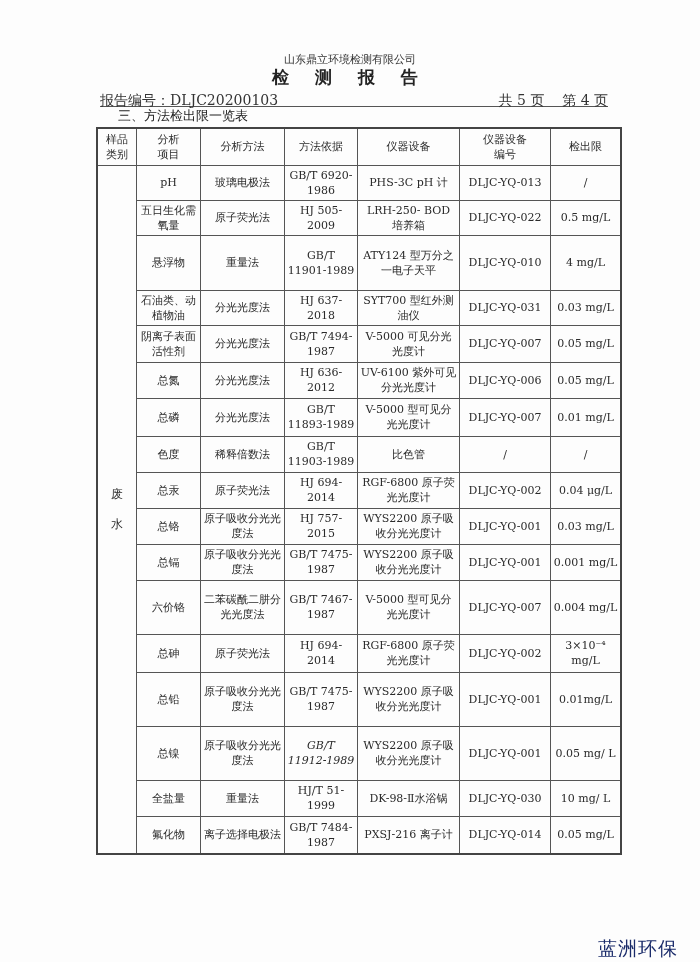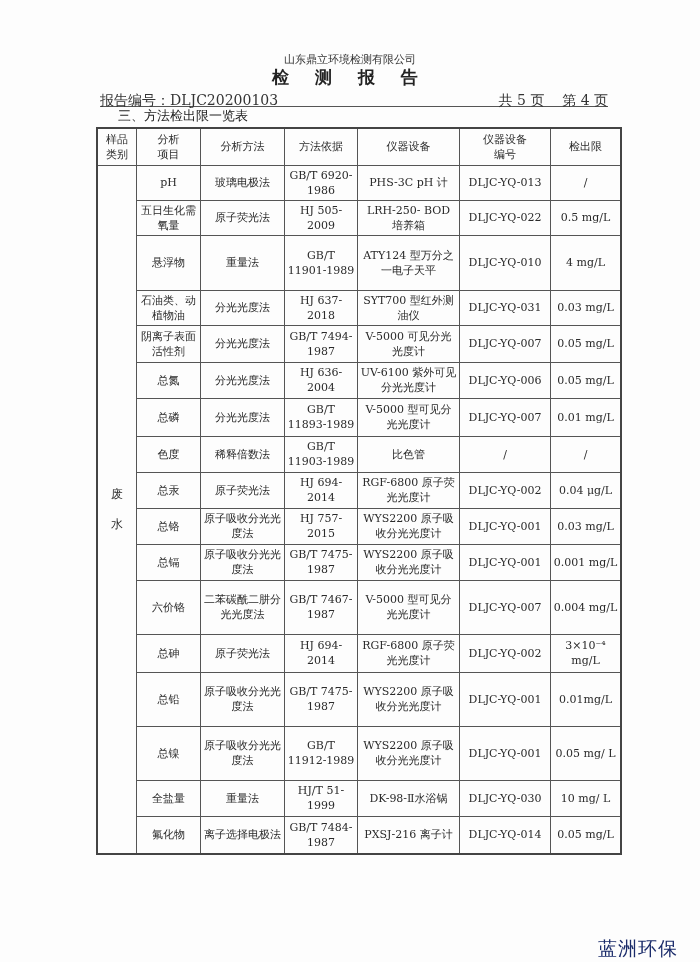--- a/index.html
+++ b/index.html
@@ -80,21 +80,21 @@
         <td style="width: 59px;">阴离子表面活性剂</td>
         <td style="width: 79px;">分光光度法</td>
         <td style="width: 68px;">GB/T 7494-1987</td>
         <td style="width: 97px; margin-top: 7px;">V-5000 可见分光光度计</td>
         <td style="width: 86px;">DLJC-YQ-007</td>
         <td style="width: 65px;">0.05 mg/L</td>
       </tr>
       <tr style="height: 36px;">
         <td style="width: 59px;">总氮</td>
         <td style="width: 79px;">分光光度法</td>
-        <td style="width: 68px;">HJ 636-2004</td>
+        <td style="width: 68px;">HJ 636-2012</td>
         <td style="width: 97px; margin-top: 24px;">UV-6100 紫外可见分光光度计</td>
         <td style="width: 86px;">DLJC-YQ-006</td>
         <td style="width: 65px;">0.05 mg/L</td>
       </tr>
       <tr style="height: 38px;">
         <td style="width: 59px;">总磷</td>
         <td style="width: 79px;">分光光度法</td>
         <td style="width: 68px;">GB/T 11893-1989</td>
         <td style="width: 97px;">V-5000 型可见分光光度计</td>
         <td style="width: 86px;">DLJC-YQ-007</td>
@@ -152,21 +152,21 @@
         <td style="width: 59px;">总铅</td>
         <td style="width: 79px;">原子吸收分光光度法</td>
         <td style="width: 68px;">GB/T 7475-1987</td>
         <td style="width: 97px;">WYS2200 原子吸收分光光度计</td>
         <td style="width: 86px;">DLJC-YQ-001</td>
         <td style="width: 65px;">0.01mg/L</td>
       </tr>
       <tr style="height: 54px;">
         <td style="width: 59px;">总镍</td>
         <td style="width: 79px;">原子吸收分光光度法</td>
-        <td style="width: 68px;">GB/T 11912-1989</td>
+        <td style="width: 68px; font-style: italic;">GB/T 11912-1989</td>
         <td style="width: 97px;">WYS2200 原子吸收分光光度计</td>
         <td style="width: 86px;">DLJC-YQ-001</td>
         <td style="width: 65px;">0.05 mg/ L</td>
       </tr>
       <tr style="height: 36px;">
         <td style="width: 59px;">全盐量</td>
         <td style="width: 79px;">重量法</td>
         <td style="width: 68px;">HJ/T 51-1999</td>
         <td style="width: 97px;">DK-98-Ⅱ水浴锅</td>
         <td style="width: 86px;">DLJC-YQ-030</td>

